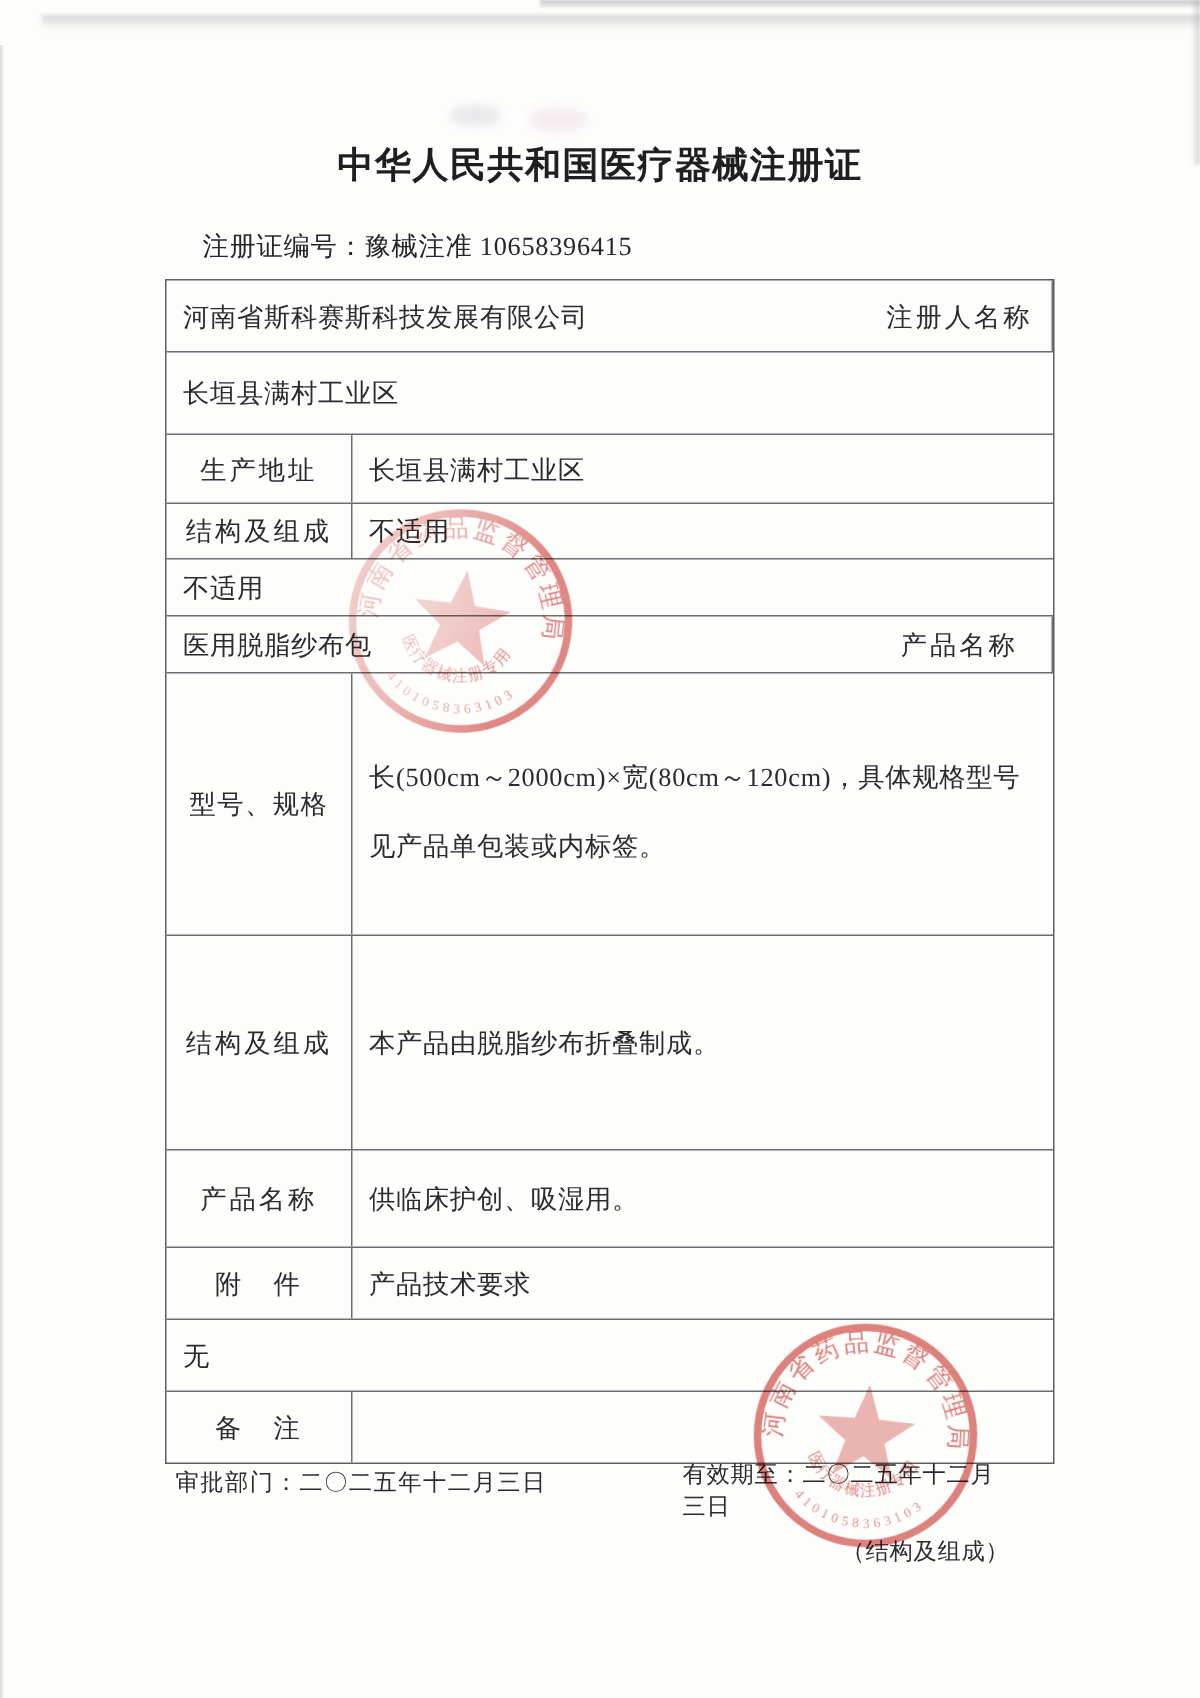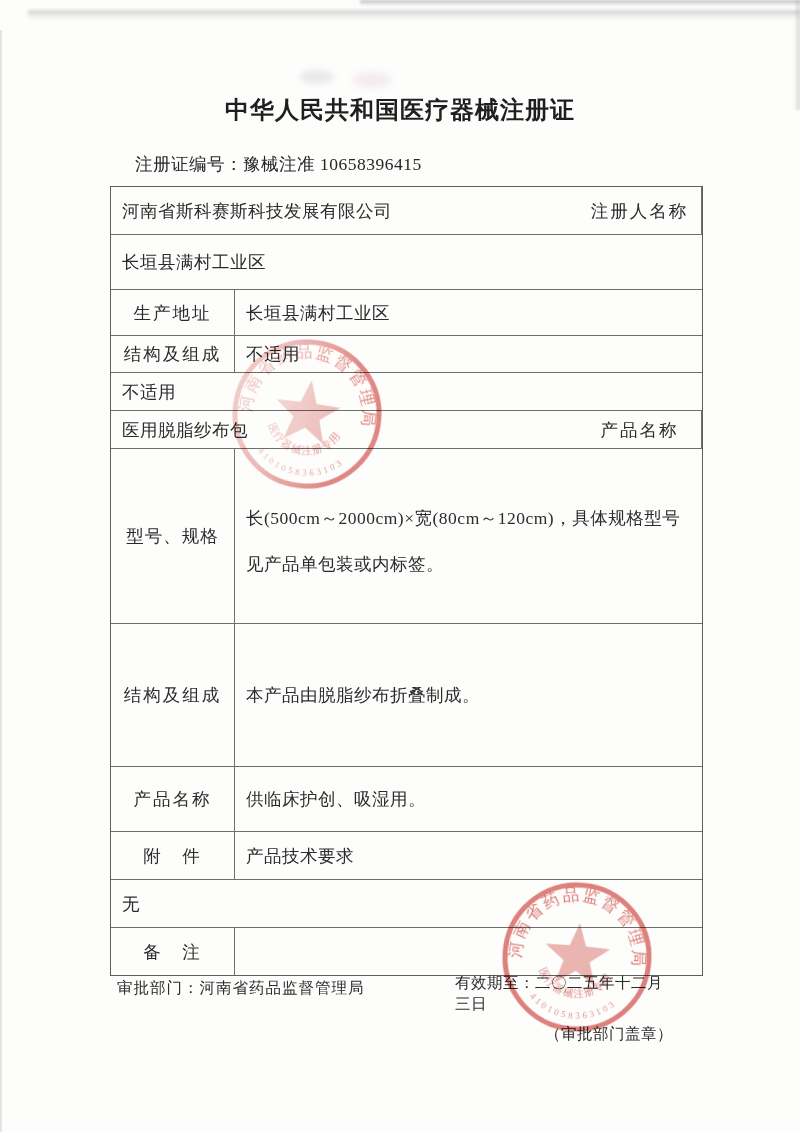--- a/index.html
+++ b/index.html
@@ -118,24 +118,24 @@
     <div class="cell value">产品技术要求</div>
   </div>
   <div class="row" style="height:48px">
     <div class="cell value">无</div>
   </div>
   <div class="row" style="height:47px">
     <div class="cell label">备　注</div>
   </div>
 </div>
 
-<div class="footer-left">审批部门：河南省药品监督管理局</div>
+<div class="footer-left">审批部门：二〇二五年十二月三日</div>
 <div class="footer-right">
   <div class="line">有效期至：二〇二五年十二月三日</div>
-  <div class="line seal-note">（审批部门盖章）</div>
+  <div class="line seal-note">（结构及组成）</div>
 </div>
 
 <svg class="stamp s1" viewBox="-88 -88 176 176">
   <defs>
     <path id="topArc1" d="M -52 20 A 56 56 0 1 1 52 20" fill="none"></path>
     <path id="innArc1" d="M -37 15.3 A 40 40 0 0 0 37 15.3" fill="none"></path>
     <path id="digArc1" d="M -57 24 A 62 62 0 0 0 57 24" fill="none"></path>
   </defs>
   <circle cx="0" cy="0" r="72" fill="none" stroke="#d65f5a" stroke-width="5" opacity="0.85"></circle>
   <path d="M0,-34 L8.1,-11.2 L32.3,-10.5 L13.1,4.3 L20,27.5 L0,13.8 L-20,27.5 L-13.1,4.3 L-32.3,-10.5 L-8.1,-11.2 Z" fill="#d65f5a" opacity="0.5"></path>

